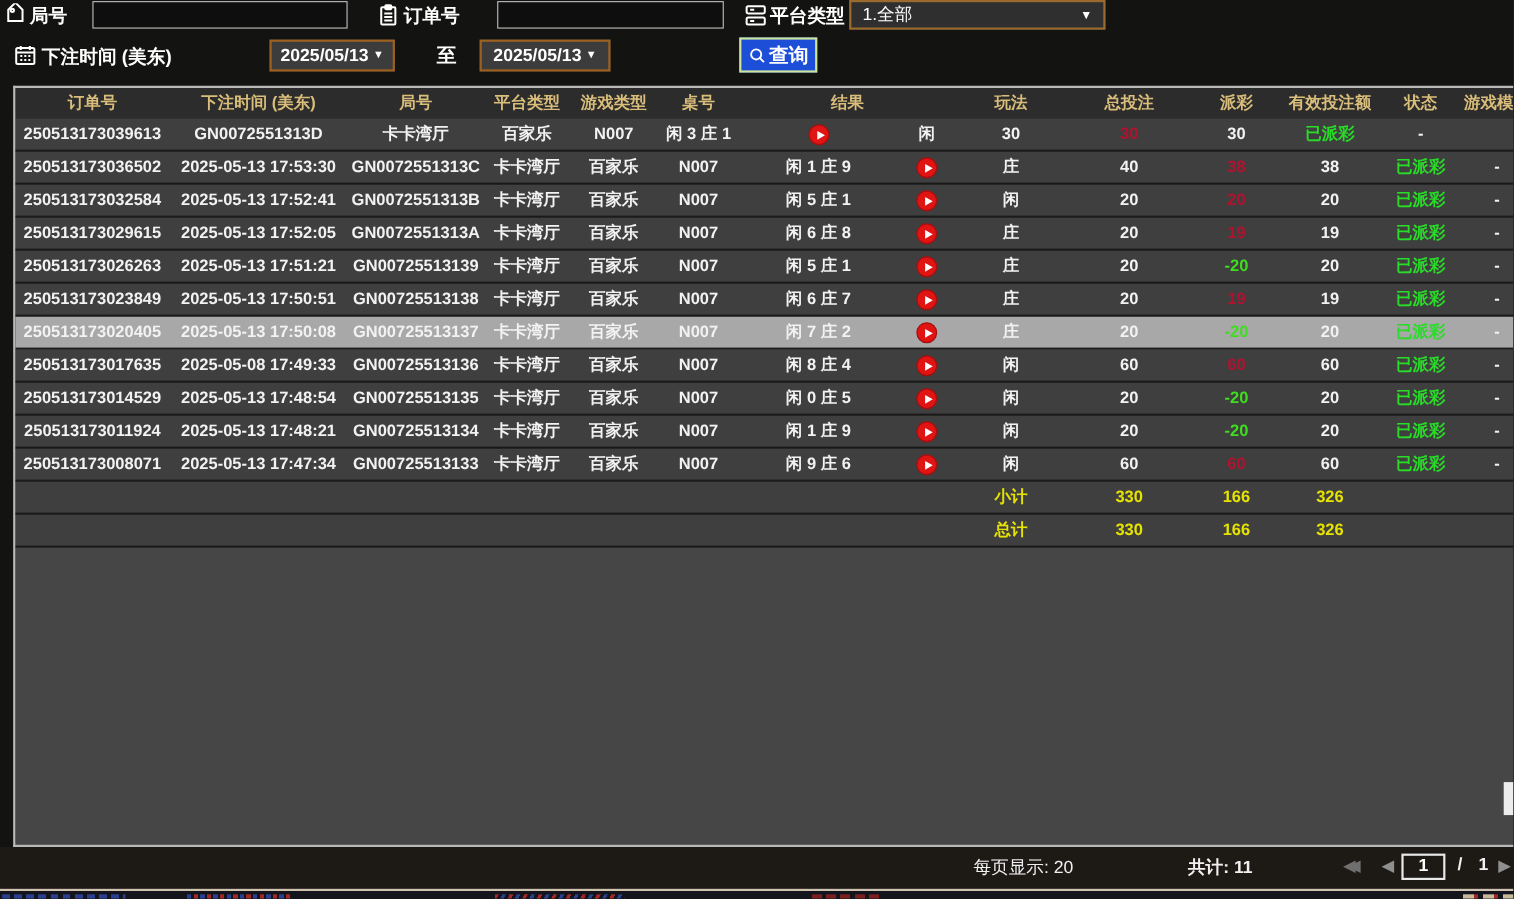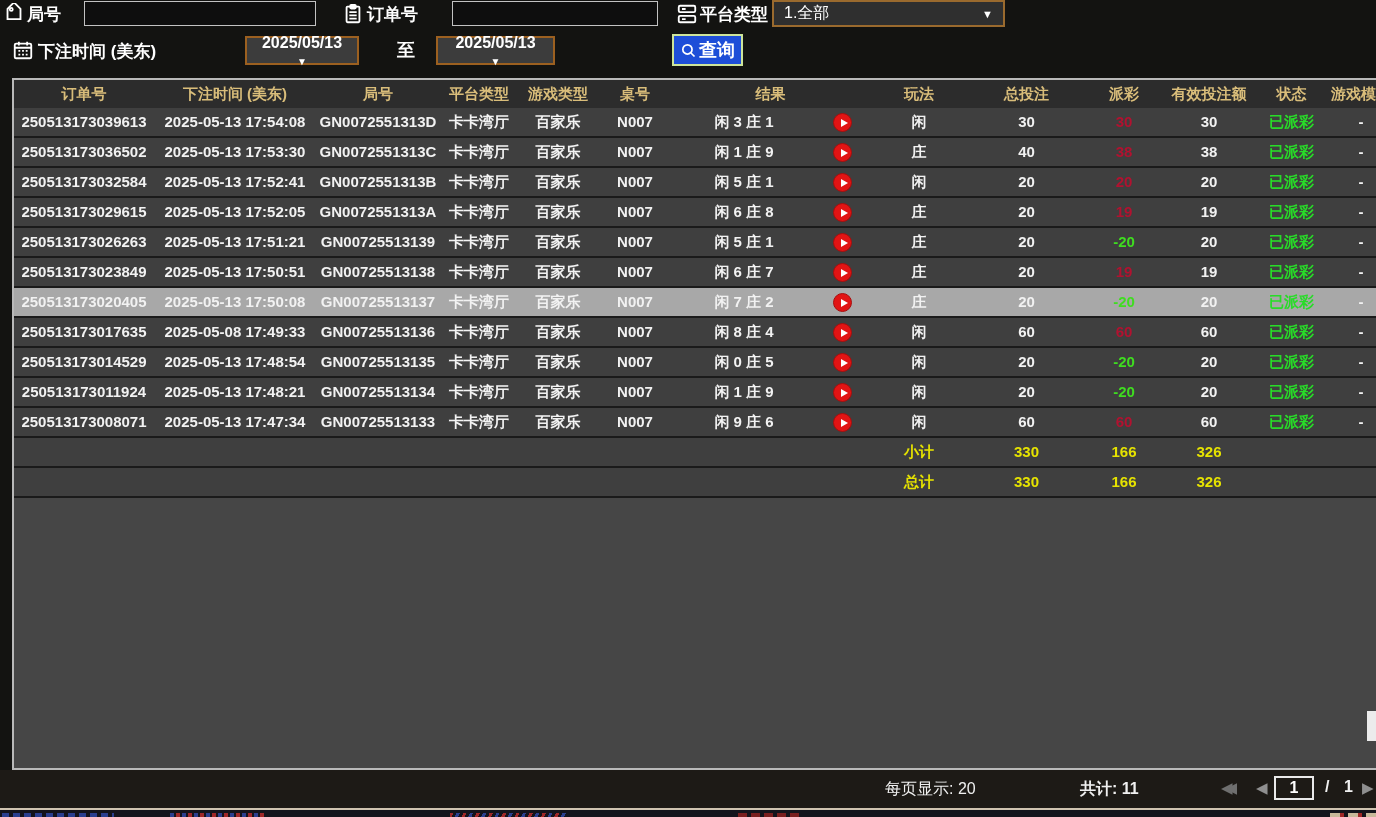--- a/index.html
+++ b/index.html
@@ -8,21 +8,21 @@
   .app { position:relative; width:1376px; height:817px; background:#131311; overflow:hidden; }
 
   
   .filters { position:absolute; left:0; top:0; width:1376px; height:78px; }
   .flabel { position:absolute; color:#fff; font-size:17px; font-weight:700; white-space:nowrap; }
   .ficon { position:absolute; width:22px; height:22px; color:#fff; }
   .ficon svg { width:100%; height:100%; display:block; }
   .txt { position:absolute; height:25px; background:#0e0e0e; border:1px solid #c2c2c2; color:#eee; font-size:14px; padding:0 6px; outline:none; }
   .selectbox { position:absolute; left:772px; top:0; width:233px; height:27px; background:#2f2f2f; border:2px solid #9a6a2e; color:#fff; font-size:16px; display:flex; align-items:center; padding:0 10px; cursor:pointer; }
   .selectbox .caret { margin-left:auto; font-size:11px; color:#fff; }
-  .datebox { position:absolute; top:36px; height:29px; background:#3c3c3c; border:2px solid #9c6020; color:#fff; font-size:16px; font-weight:700; display:flex; align-items:center; justify-content:center; gap:4px; cursor:pointer;flex-direction:column; }
+  .datebox { position:absolute; top:36px; height:29px; background:#3c3c3c; border:2px solid #9c6020; color:#fff; font-size:16px; font-weight:700; display:flex; align-items:center; justify-content:center; gap:4px; cursor:pointer; }
   .datebox .caret { font-size:10px; }
   .to-label { position:absolute; left:397px; top:38px; color:#fff; font-size:18px; font-weight:700; }
   .search-btn { position:absolute; left:672px; top:34px; width:71px; height:32px; background:#1d4ed8; border:2px solid #cde49a; color:#fff; font-size:18px; font-weight:700; display:flex; align-items:center; justify-content:center; gap:2px; cursor:pointer; }
   .search-btn svg { width:17px; height:17px; }
 
   
   .tablewrap { position:absolute; left:12px; top:78px; width:1364px; height:692px;
                border:2px solid #b9b9b9; border-right:none; overflow:hidden; background:#464646; }
   .grid { display:grid; grid-template-columns:140px 162px 124px 78px 80px 74px 144px 53px 100px 115px 80px 90px 75px 64px; width:1379px; }
   .thead { background:#2c2c2c; height:28px; }
@@ -143,21 +143,20 @@
         <div class="hc">玩法</div>
         <div class="hc">总投注</div>
         <div class="hc">派彩</div>
         <div class="hc">有效投注额</div>
         <div class="hc">状态</div>
         <div class="hc">游戏模式</div>
       </div>
     <div id="tbody">
         <div class="grid row">
           <div class="cell">250513173039613</div>
-          <div class="cell">2025-05-13 17:54:08</div>
           <div class="cell">GN0072551313D</div>
           <div class="cell">卡卡湾厅</div>
           <div class="cell">百家乐</div>
           <div class="cell num">N007</div>
           <div class="cell">闲 3 庄 1</div>
           <div class="cell playwrap">
             <span class="playbtn"></span>
           </div>
           <div class="cell">闲</div>
           <div class="cell num">30</div>

